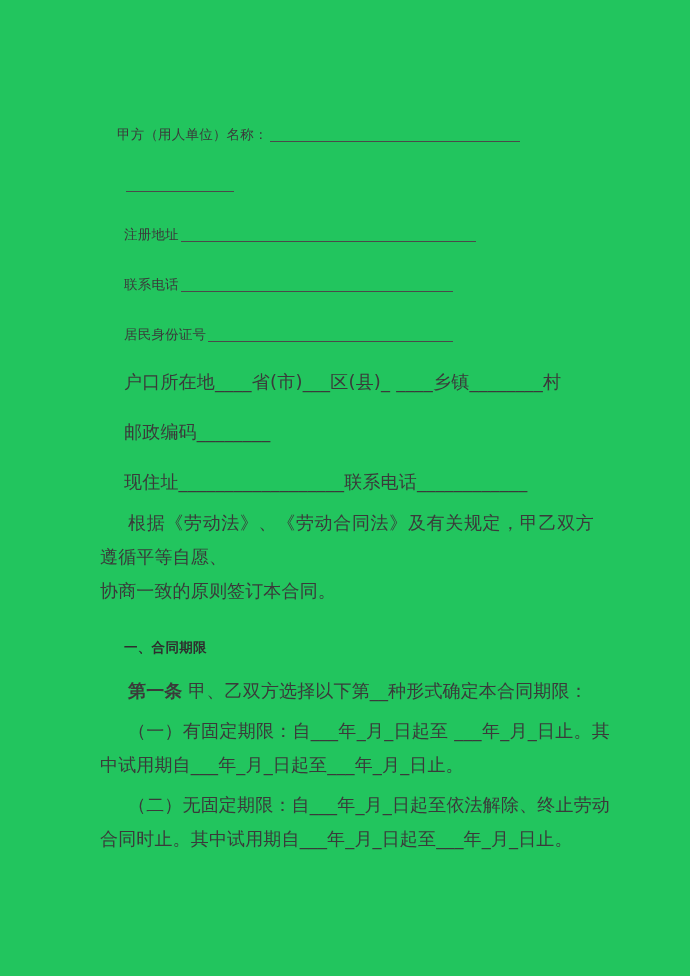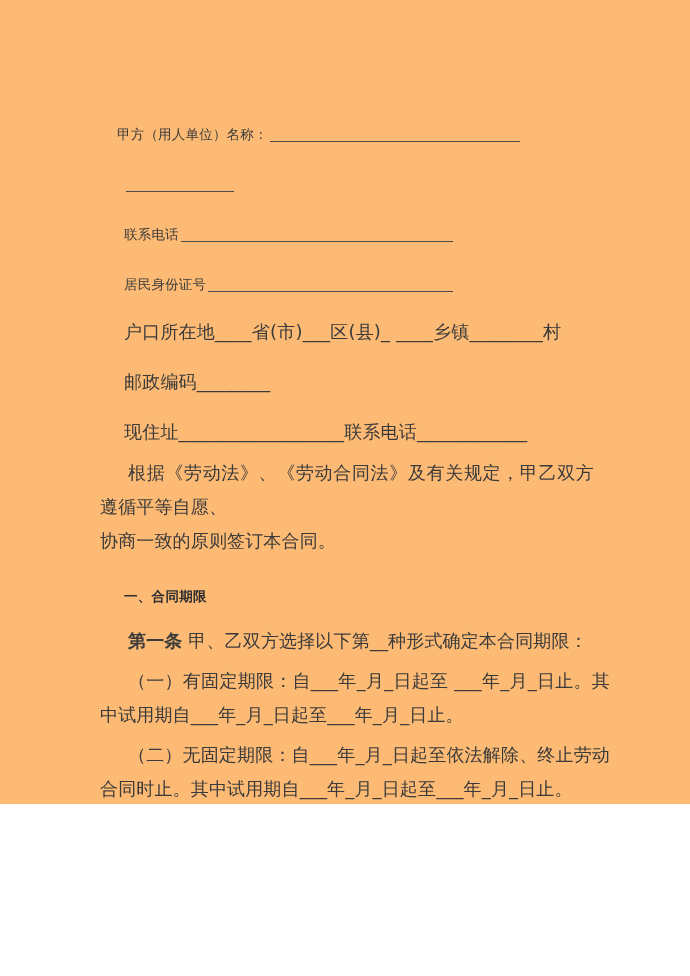--- a/index.html
+++ b/index.html
@@ -9,22 +9,22 @@
   body {
     width: 690px;
     height: 976px;
     background: #ffffff;
     font-family: "DejaVu Sans", "Liberation Sans", sans-serif;
     overflow: hidden;
   }
   .page {
     position: relative;
     width: 690px;
-    height: 804px;
-    background: #fdba74;
+    height: 976px;
+    background: #22c55e;
     box-sizing: border-box;
     padding: 7px;
   }
   .content {
     position: absolute;
     left: 0;
     top: 0;
     width: 690px;
   }
 
@@ -78,21 +78,20 @@
   }
   .para .ind { padding-left: 28px; }
   .para.tight { padding-right: 80px; }
   .heading {
     color: #2e2e2e;
     font-size: 13.5px;
     font-weight: bold;
     line-height: 34px;
     padding-left: 124px;
     letter-spacing: 0.3px;
-    font-family: Liberation Serif, serif;
   }
   .b { font-weight: bold; }
   .gap-22 { height: 22px; }
   .gap-14 { height: 14px; }
   .gap-10 { height: 10px; }
   .gap-6  { height: 6px; }
 </style>
 </head>
 <body>
 
@@ -103,20 +102,24 @@
 
       <div class="form-row indent-a">
         <span class="lbl">甲方（用人单位）名称：</span>
         <span class="rule" style="width:250px"></span>
       </div>
 
       <div class="form-row indent-b">
         <span class="rule" style="width:108px"></span>
       </div>
 
+      <div class="form-row indent-b">
+        <span class="lbl">注册地址 </span>
+        <span class="rule" style="width:295px"></span>
+      </div>
 
       <div class="form-row indent-b">
         <span class="lbl">联系电话 </span>
         <span class="rule" style="width:272px"></span>
       </div>
 
 
       <div class="form-row indent-b">
         <span class="lbl">居民身份证号 </span>
         <span class="rule" style="width:245px"></span>

